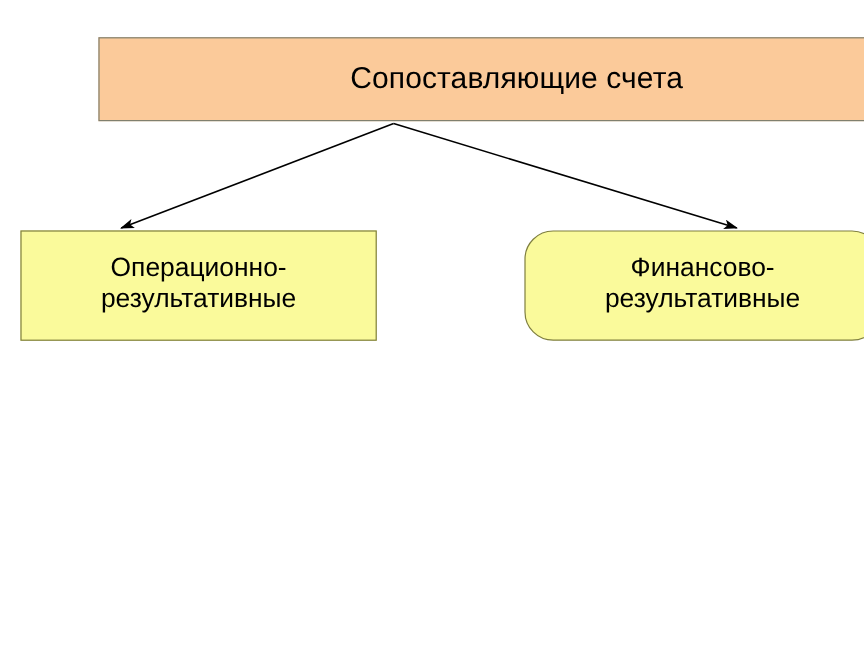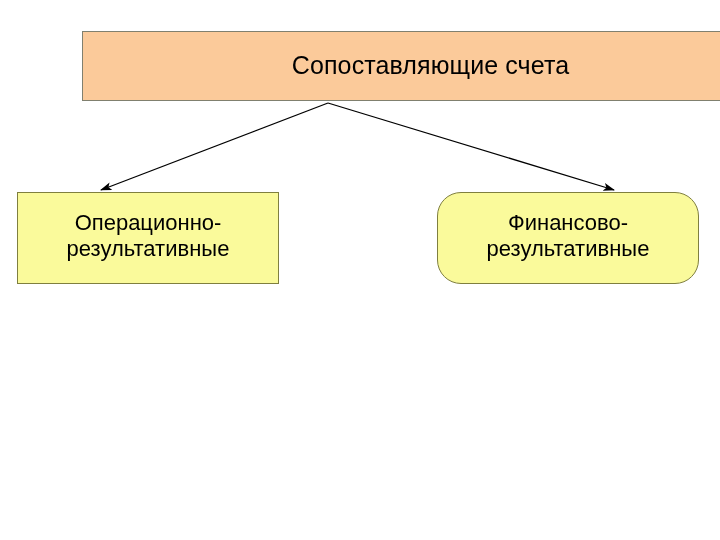--- a/index.html
+++ b/index.html
@@ -42,21 +42,21 @@
     left: 82px;
     top: 31px;
     width: 697px;
     height: 70px;
     background: #fbca9a;
     border: 1px solid #80806f;
     font-size: 25px;
     letter-spacing: 0.1px;
   }
   .node-leaf {
-    width: 262px;
+    width: 297px;
     height: 92px;
     top: 192px;
     background: #fafa9b;
     border: 1px solid #7f7f3f;
     font-size: 22px;
   }
   .node-leaf.left  { left: 17px; }
   .node-leaf.right { left: 437px; border-radius: 24px; }
   .node-label {
     display: block;

